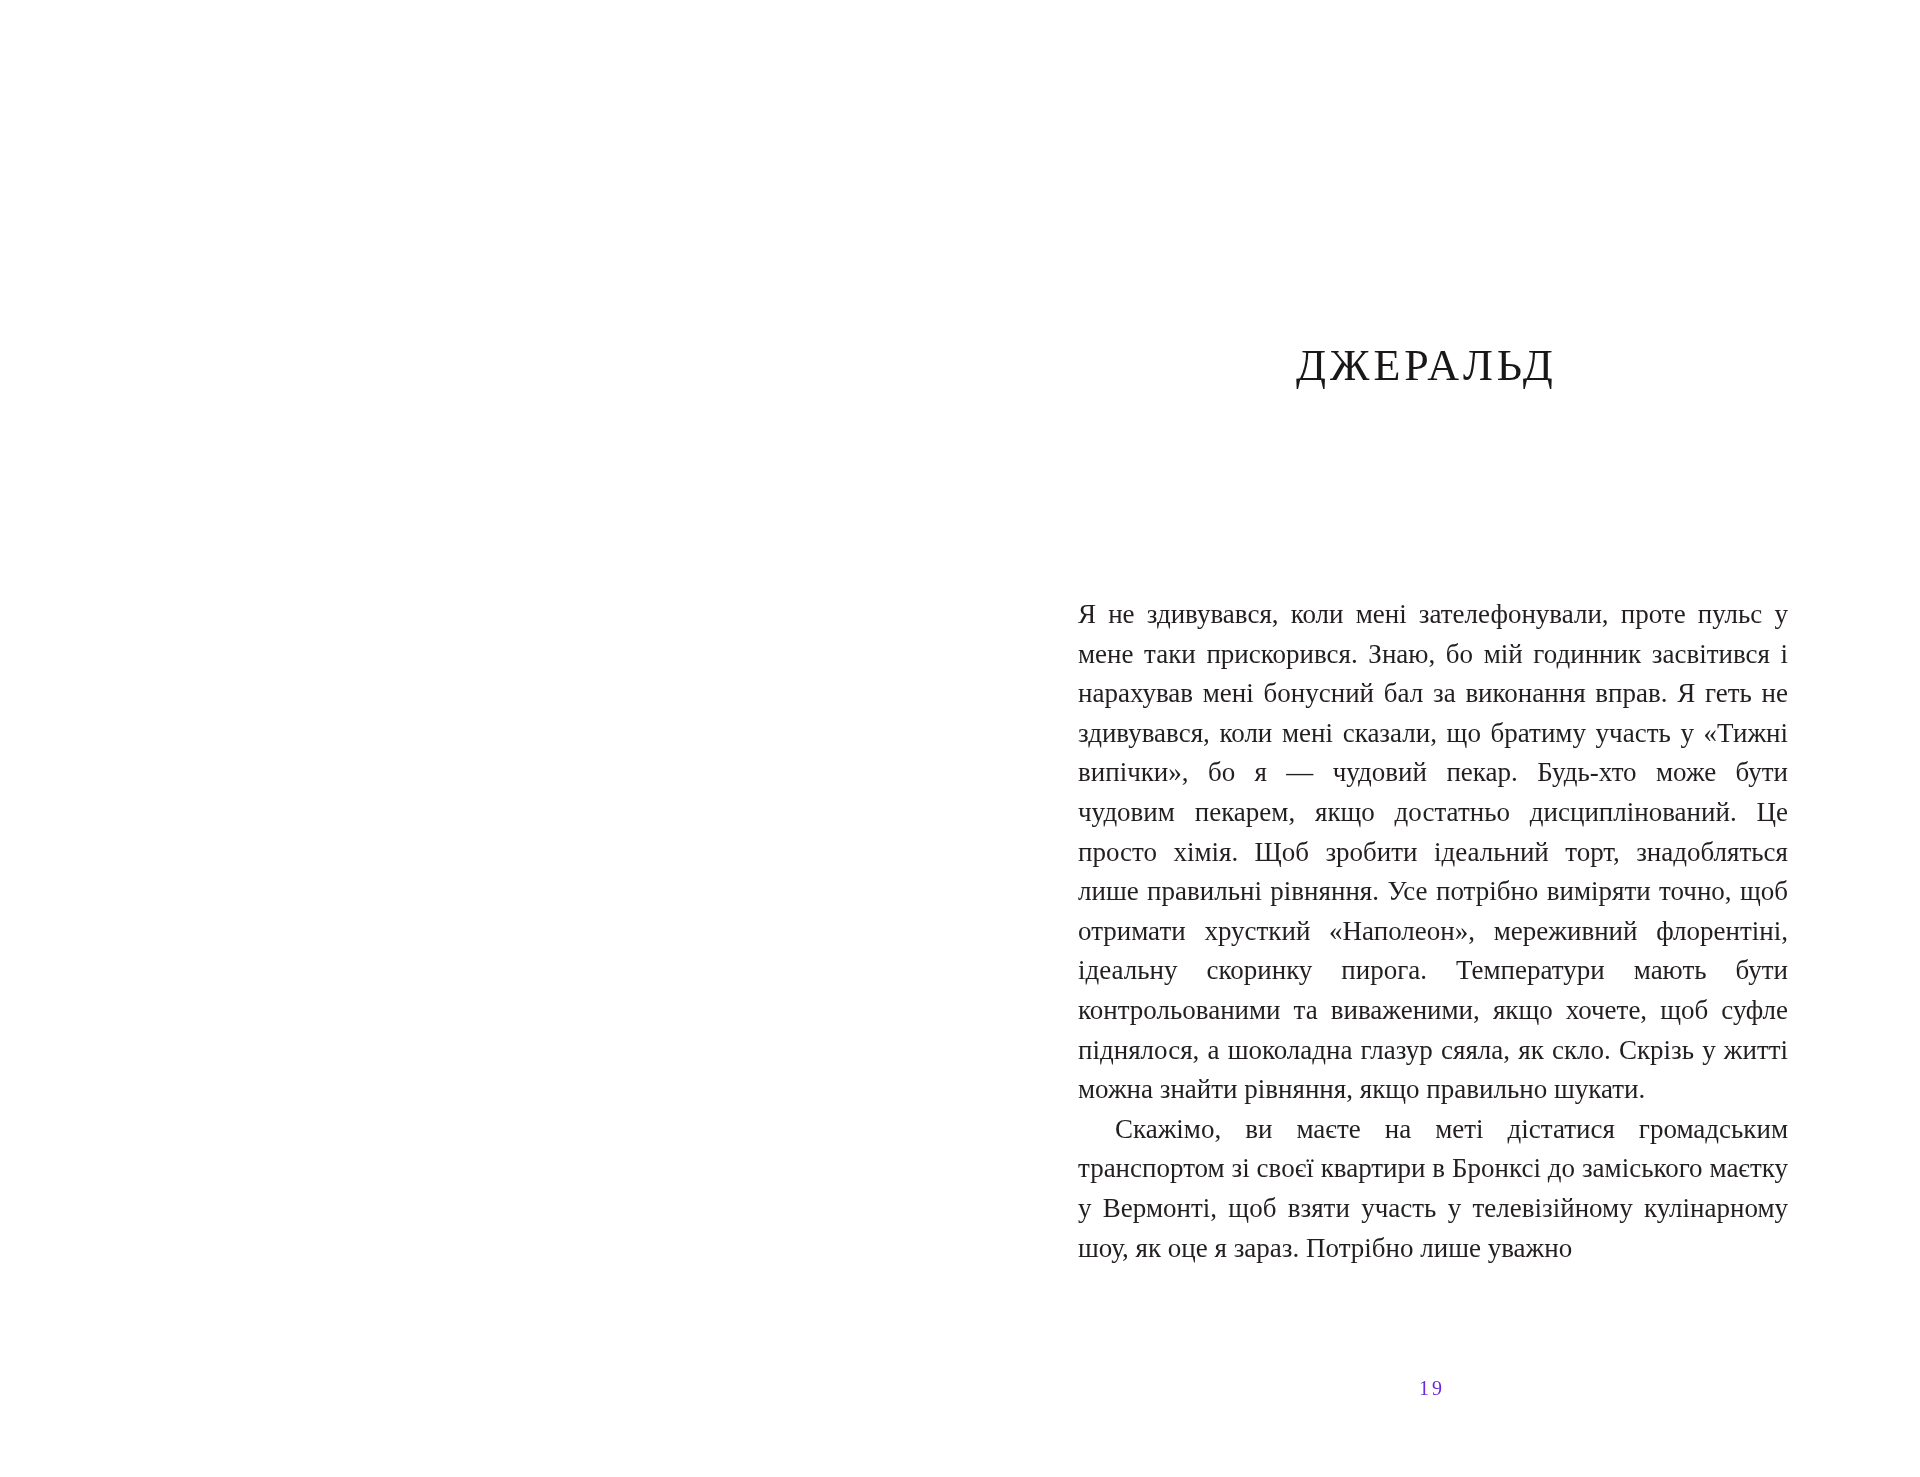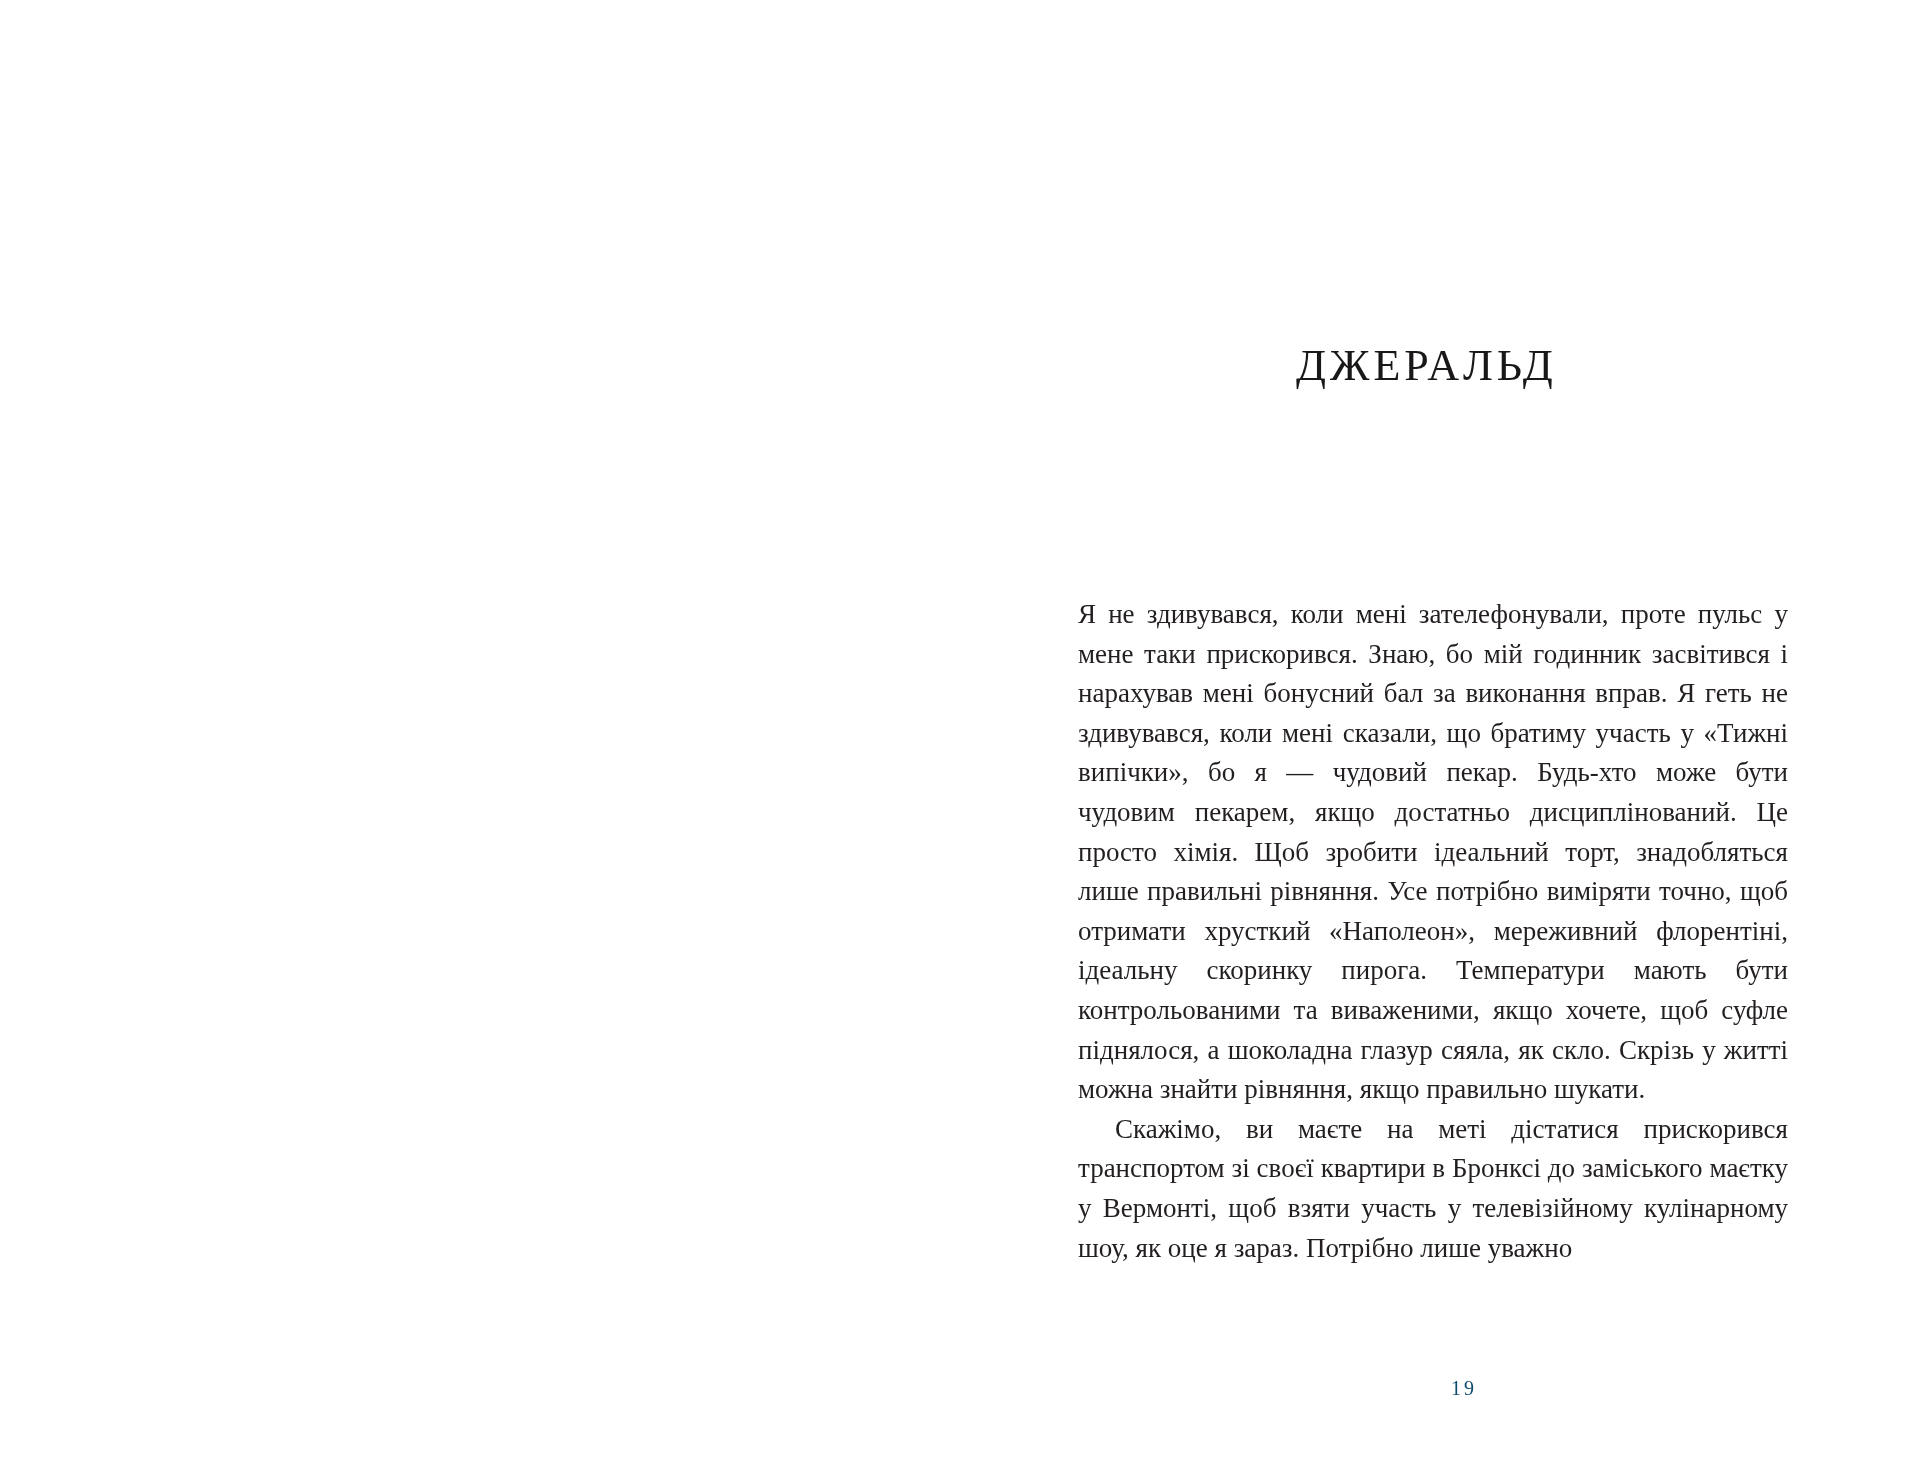--- a/index.html
+++ b/index.html
@@ -69,32 +69,31 @@
     .body-text p.indent {
       text-indent: 37px;
     }
     .page-number {
       position: absolute;
       left: 1419px;
       top: 1377px;
       font-family: "Liberation Serif", serif;
       font-size: 20px;
       letter-spacing: 3px;
-      color: #0c4a6e;
-      margin-left: 32px;
+      color: #6d28d9;
     }
   </style>
 </head>
 <body>
 
 <div class="spread">
   <div class="page-left"></div>
   <div class="page-right"></div>
 
   <h1 class="chapter-title">ДЖЕРАЛЬД</h1>
 
   <div class="body-text">
     <p>Я не здивувався, коли мені зателефонували, проте пульс у мене таки прискорився. Знаю, бо мій годинник засві­тився і нарахував мені бонусний бал за виконання вправ. Я геть не здивувався, коли мені сказали, що братиму участь у «Тижні випічки», бо я — чудовий пекар. Будь-хто може бути чудовим пекарем, якщо достатньо дис­циплінований. Це просто хімія. Щоб зробити ідеальний торт, знадобляться лише правильні рівняння. Усе потріб­но виміряти точно, щоб отримати хрусткий «Наполеон», мереживний флорентіні, ідеальну скоринку пирога. Тем­ператури мають бути контрольованими та виваженими, якщо хочете, щоб суфле піднялося, а шоколадна глазур сяяла, як скло. Скрізь у житті можна знайти рівняння, якщо правильно шукати.</p>
-    <p class="indent">Скажімо, ви маєте на меті дістатися прискорився транспортом зі своєї квартири в Бронксі до заміського маєтку у Вермонті, щоб взяти участь у телевізійному кулінарному шоу, як оце я зараз. Потрібно лише уважно</p>
+    <p class="indent">Скажімо, ви маєте на меті дістатися громадським транспортом зі своєї квартири в Бронксі до заміського маєтку у Вермонті, щоб взяти участь у телевізійному кулінарному шоу, як оце я зараз. Потрібно лише уважно</p>
   </div>
 
   <div class="page-number">19</div>
 </div>
 
 </body></html>

